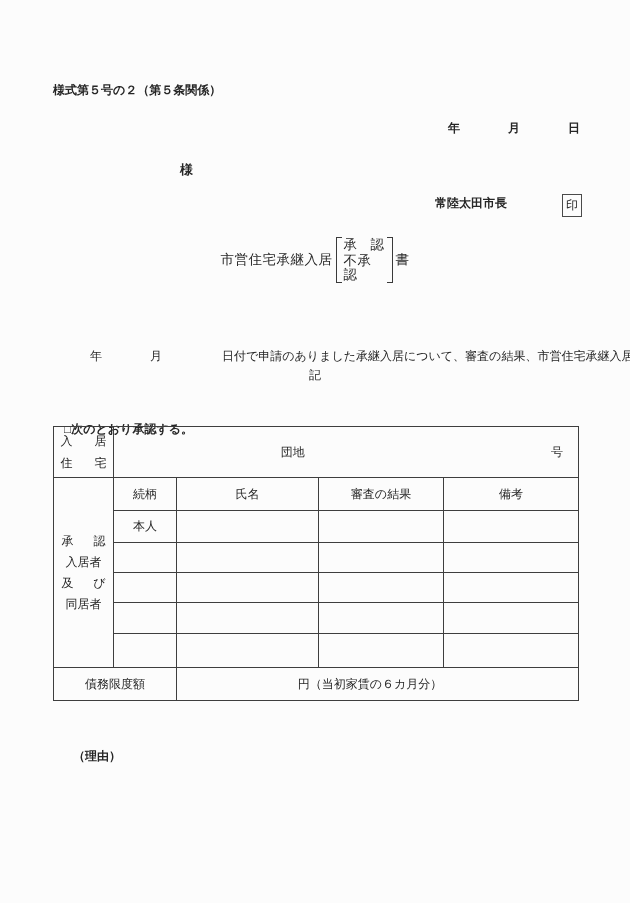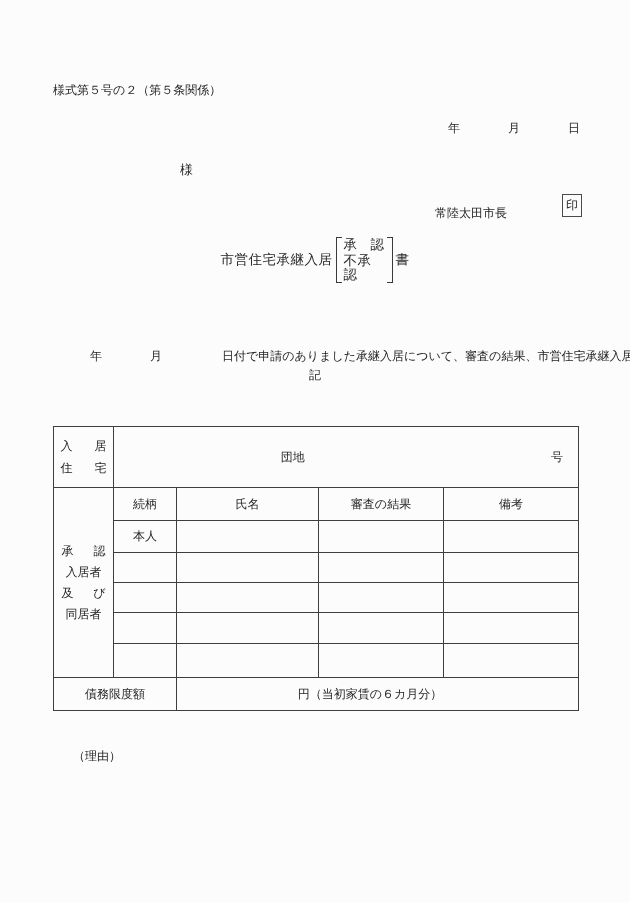--- a/index.html
+++ b/index.html
@@ -1,21 +1,21 @@
 <!DOCTYPE html>
 <html><head>
 <meta charset="utf-8">
 <style>
   html,body { margin:0; padding:0; background:#ffffff; }
   .page {
     position:relative; width:630px; height:903px; background:#fcfcfc;
     font-family:"Liberation Serif","DejaVu Serif",serif;
     color:#262626; font-size:12px; overflow:hidden;
   }
-  .abs { position:absolute; white-space:pre; }
+  .abs { position:absolute; white-space:pre;font-weight:bold; }
 
   
   .title-row {
     position:absolute; top:236px; left:0; width:630px; height:48px;
     display:flex; justify-content:center; align-items:center;
     font-size:13.5px; letter-spacing:0.5px;
   }
   .bracket {
     position:relative; display:flex; flex-direction:column;
     justify-content:space-between; height:44px; padding:1px 8px; margin:0 3px;
@@ -59,50 +59,53 @@
 <body>
 
 <div class="page">
 
   <div class="abs" style="left:53px; top:82px;">様式第５号の２（第５条関係）</div>
 
   <div class="abs" style="left:448px; top:120px;">年　　　　月　　　　日</div>
 
   <div class="abs" style="left:180px; top:161px; font-size:13px;">様</div>
 
-  <div class="abs" style="left:435px; top:195px;margin-top:10px;">常陸太田市長</div>
+  <div class="abs" style="left:435px; top:195px;">常陸太田市長</div>
 
   <div class="seal">印</div>
 
   <div class="title-row">
     <span>市営住宅承継入居</span>
     <span class="bracket">
       <span class="bopt jl">承認</span>
       <span class="bopt">不承認</span>
     </span>
     <span>書</span>
   </div>
 
   <div class="body-text">
     <div>　　　　年　　　　月　　　　　日付で申請のありました承継入居について、審査の結果、市営住宅承継入居</div>
   </div>
 
   <div class="record-heading">記</div>
 
+  <div class="abs" style="left:52px; top:406px;">
+    <span class="cb">□</span><span>次のとおり承認する。</span>
+  </div>
 
   <table class="grid">
     <colgroup>
       <col style="width:60px">
         <col style="width:63px">
         <col style="width:142px">
       <col style="width:125px">
         <col style="width:135px">
     </colgroup>
     <tbody>
-        <tr style="height:61px;">
+        <tr style="height:51px;">
       <td class="residence-lines">
         <div class="jl">入居</div>
         <div class="jl">住宅</div>
       </td>
       <td colspan="4" class="estate-cell">
         <span class="danchi">団地</span>
         <span class="go">号</span>
       </td>
     </tr>
     <tr style="height:33px;">

